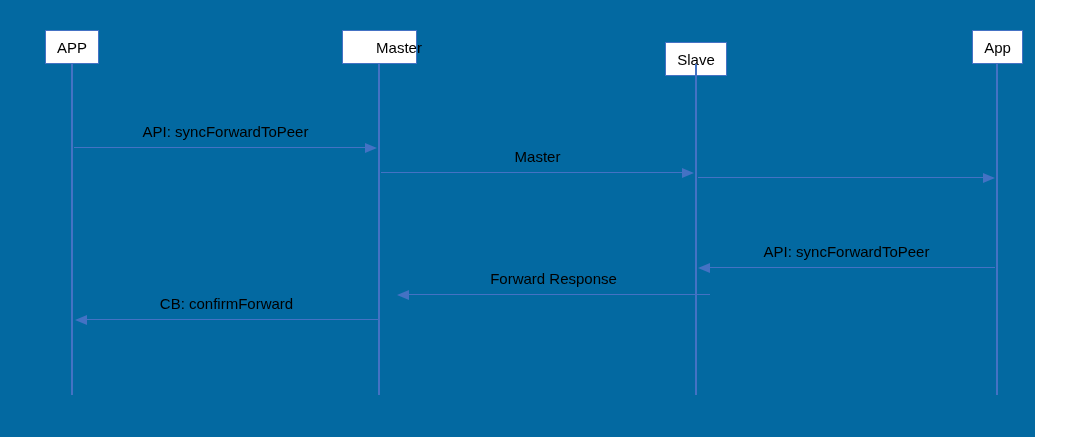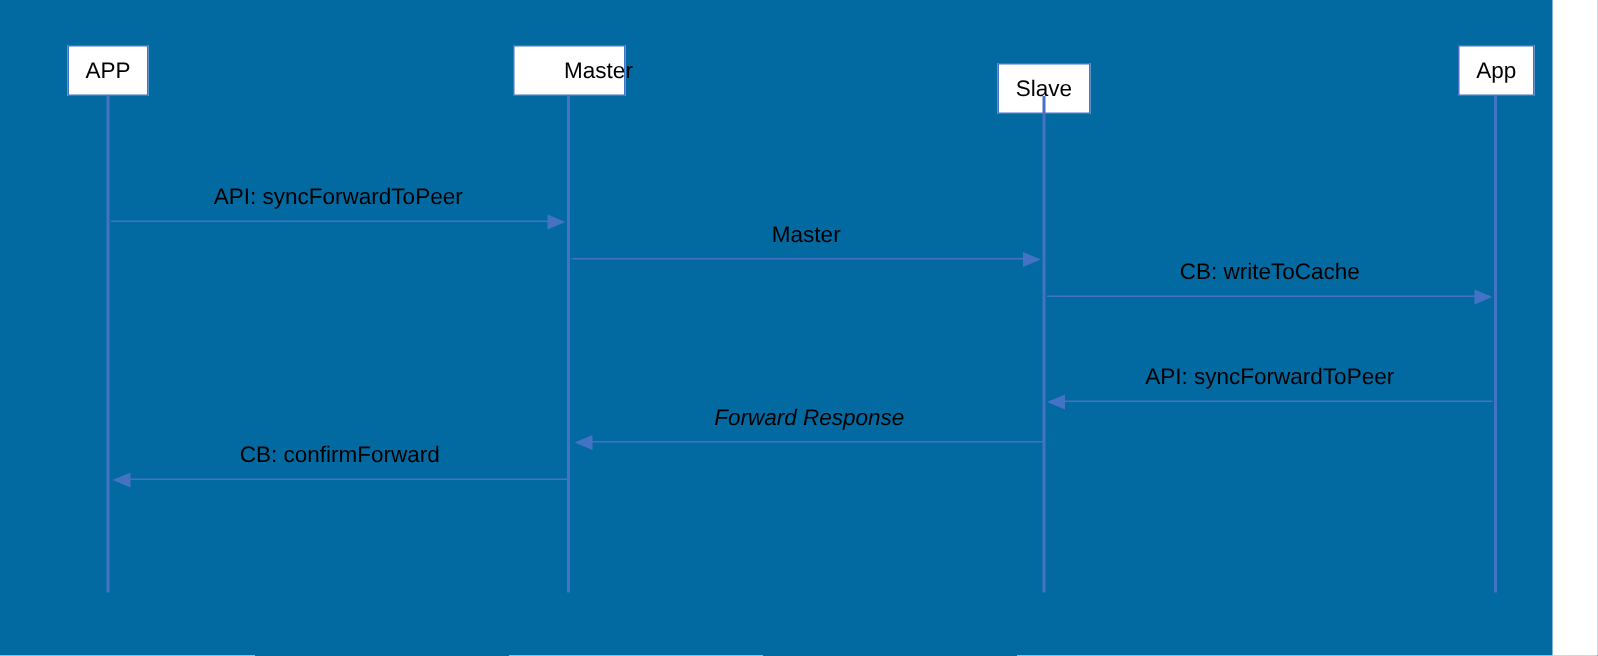--- a/index.html
+++ b/index.html
@@ -115,30 +115,29 @@
     <div class="msg-label">API: syncForwardToPeer</div>
     <div class="msg-line dir-right"></div>
   </div>
 
   <div class="message" style="left:381px; top:148px; width:313px;">
     <div class="msg-label">Master</div>
     <div class="msg-line dir-right"></div>
   </div>
 
   <div class="message" style="left:698px; top:173px; width:297px;">
-    <div class="msg-label">CB: writeToCache</div>
     <div class="msg-line dir-right"></div>
   </div>
 
   <div class="message" style="left:698px; top:243px; width:297px;">
     <div class="msg-label">API: syncForwardToPeer</div>
     <div class="msg-line dir-left"></div>
   </div>
 
-  <div class="message" style="left:383px; top:270px; width:313px;font-style:italic;">
+  <div class="message" style="left:397px; top:270px; width:313px;">
     <div class="msg-label">Forward Response</div>
     <div class="msg-line dir-left"></div>
   </div>
 
   <div class="message" style="left:75px; top:295px; width:303px;">
     <div class="msg-label">CB: confirmForward</div>
     <div class="msg-line dir-left"></div>
   </div>
 
 </div>

